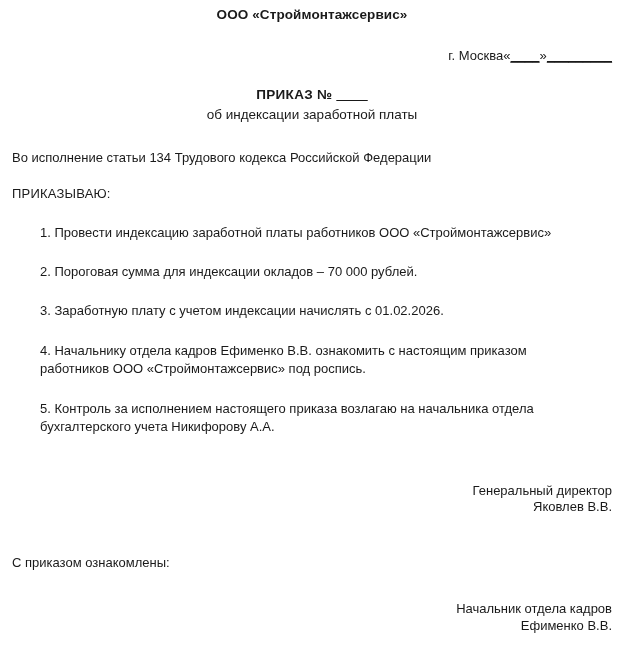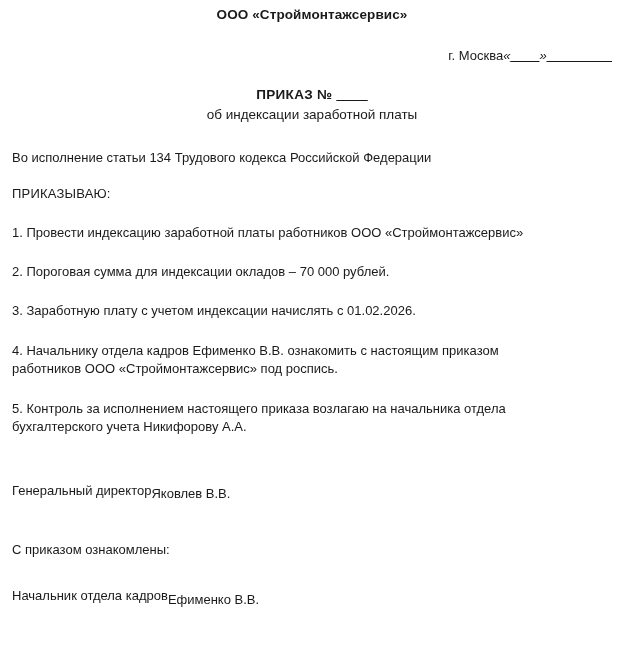--- a/index.html
+++ b/index.html
@@ -42,21 +42,20 @@
     align-items: baseline;
     margin-top: 27px;
   }
   .place {
     font-size: 13px;
   }
   .date-blank {
     font-size: 13px;
     white-space: nowrap;
     letter-spacing: 0.2px;
-    font-style: italic;
   }
   .date-blank .u {
     text-decoration: underline;
     letter-spacing: 0;
   }
 
   
   .doc-title-block {
     text-align: center;
     margin-top: 26px;
@@ -86,31 +85,33 @@
     letter-spacing: 0.2px;
   }
 
   .clauses {
     margin-top: 24px;
   }
   .clause {
     font-size: 13px;
     line-height: 1.42;
     margin-bottom: 21px;
+    margin-left: 28px;
   }
   .clause:last-child {
     margin-bottom: 0;
   }
 
   
   .sign-row {
     display: flex;
-    justify-content: flex-start;
+    justify-content: flex-end;
     align-items: flex-end;
     font-size: 13px;
+    flex-direction: column;
   }
   .sign-row .role {
     line-height: 1.42;
   }
   .sign-row .person {
     white-space: nowrap;
     text-align: right;
   }
 
   .director-row {

